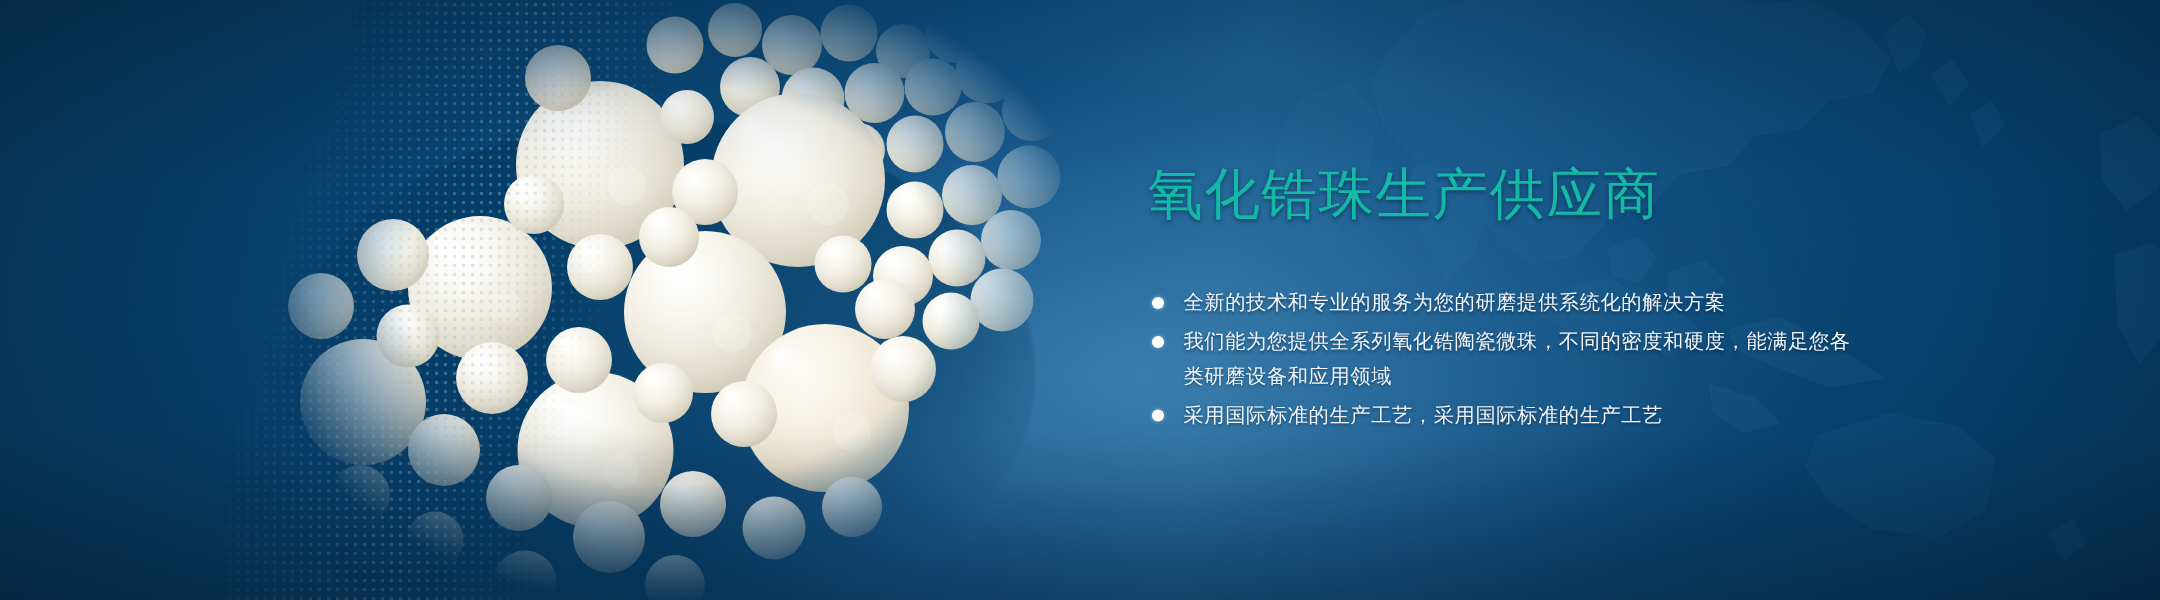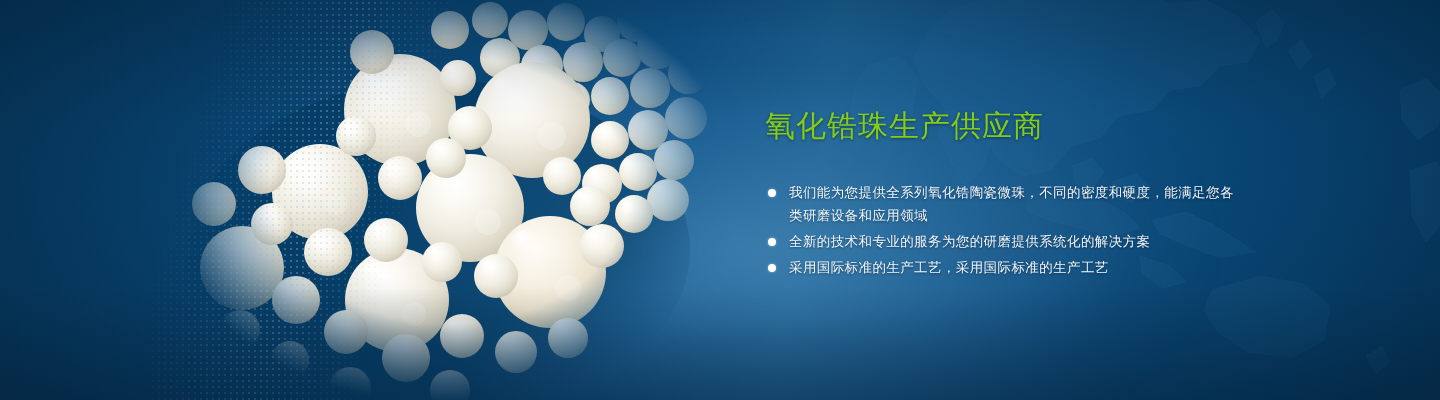--- a/index.html
+++ b/index.html
@@ -91,25 +91,25 @@
 
   
   .copy {
     position: absolute;
     left: 765px;
     top: 108px;
     width: 470px;
   }
   .headline {
     margin: 0;
-    font-size: 30px;
+    font-size: 37px;
     font-weight: 400;
     line-height: 1.18;
     letter-spacing: 1px;
-    color: #84cc16;
+    color: #14b8a6;
     text-shadow: 0 1px 3px rgba(0,24,48,0.55);
     white-space: nowrap;
   }
   .bullets {
     list-style: none;
     margin: 38px 0 0 0;
     padding: 0;
   }
   .bullet {
     position: relative;
@@ -353,25 +353,25 @@
   <div class="halftone"></div>
 
   <div class="bg-vignette"></div>
 
   <div class="copy">
     <h1 class="headline">氧化锆珠生产供应商</h1>
 
     <ul class="bullets">
       <li class="bullet">
         <span class="dot"></span>
-        <span>我们能为您提供全系列氧化锆陶瓷微珠，不同的密度和硬度，能满足您各类研磨设备和应用领域</span>
+        <span>全新的技术和专业的服务为您的研磨提供系统化的解决方案</span>
       </li>
       <li class="bullet">
         <span class="dot"></span>
-        <span>全新的技术和专业的服务为您的研磨提供系统化的解决方案</span>
+        <span>我们能为您提供全系列氧化锆陶瓷微珠，不同的密度和硬度，能满足您各类研磨设备和应用领域</span>
       </li>
       <li class="bullet">
         <span class="dot"></span>
         <span>采用国际标准的生产工艺，采用国际标准的生产工艺</span>
       </li>
     </ul>
   </div>
 
 </div>
 

